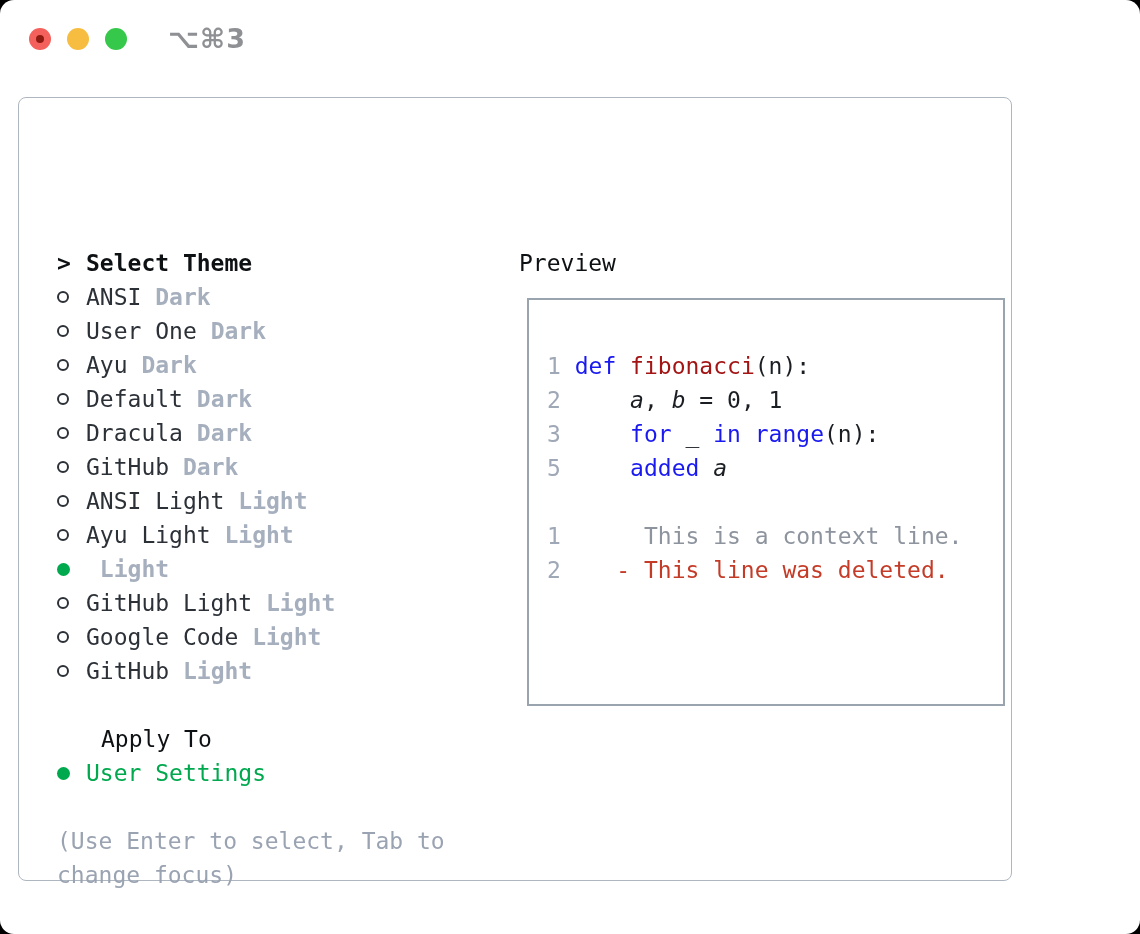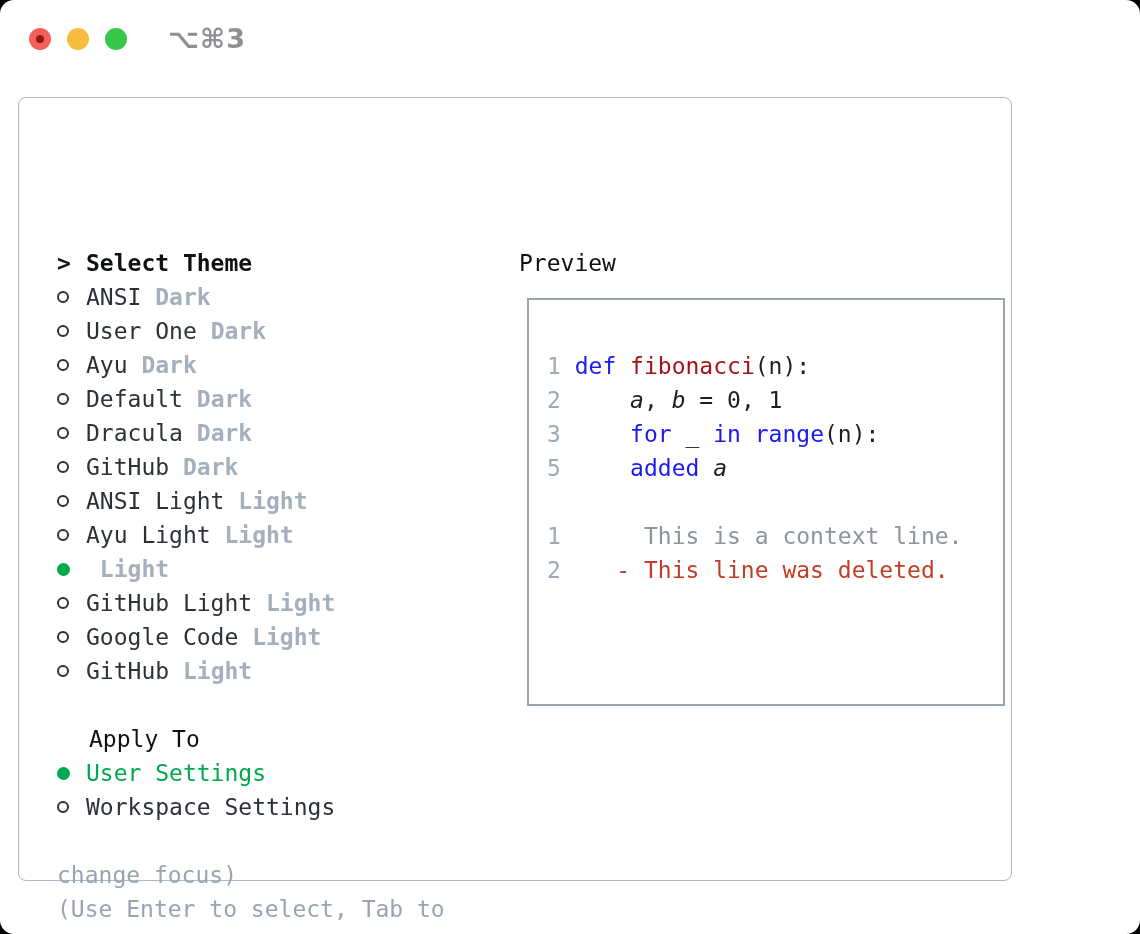--- a/index.html
+++ b/index.html
@@ -45,21 +45,21 @@
   .prompt { font-weight: bold; color: var(--text-black); }
   .list-header { font-weight: bold; color: var(--text-black); }
   .ring {
     width: 12px; height: 12px; box-sizing: border-box;
     border: 2px solid var(--text-dark); border-radius: 50%;
   }
   .dot { width: 13px; height: 13px; border-radius: 50%; background: var(--green); }
   .opt-name { color: var(--text-dark); }
   .opt-tag  { color: var(--text-muted); margin-left: 1ch; font-weight: bold; }
   .row.selected .opt-name { color: var(--green); }
-  .section-header { color: var(--text-black); margin-left: 32px; }
+  .section-header { color: var(--text-black); margin-left: 44px; }
   .footer-line { color: var(--text-footer); }
   
   .preview-header {
     position: absolute; left: 500px; top: 148px; height: 34px; line-height: 34px;
     font-size: 23px; font-weight: normal; color: var(--text-black);
   }
   .preview-box {
     position: absolute; left: 508px; top: 200px;
     width: 478px; height: 408px;
     border: 2px solid var(--preview-border);
@@ -164,31 +164,26 @@
       <div class="row">
         <span class="section-header">Apply To</span>
       </div>
 
       <div id="apply-list">
           <div class="row selected">
     <span class="marker"><span class="dot"></span></span>
     <span class="opt-name">User Settings</span>
     
   </div>
-          <div class="row">
-    <span class="marker"><span class="ring"></span></span>
-    <span class="opt-name">Workspace Settings</span>
-    
-  </div>
         </div>
 
       <div class="row"></div>
 
+      <div class="row footer-line">(Use Enter to select, Tab to</div>
       <div class="row footer-line">change focus)</div>
-      <div class="row footer-line">(Use Enter to select, Tab to</div>
     </div>
 
     <div class="preview-header">Preview</div>
 
     <div class="preview-box" id="preview-box">
         <div class="code-line"><span class="seg-num">1 </span><span class="seg-kw">def</span><span class="seg-plain"> </span><span class="seg-fn">fibonacci</span><span class="seg-plain">(n):</span></div>
         <div class="code-line"><span class="seg-num">2 </span><span class="seg-plain">    </span><span class="seg-var">a</span><span class="seg-plain">, </span><span class="seg-var">b</span><span class="seg-plain"> = 0, 1</span></div>
         <div class="code-line"><span class="seg-num">3 </span><span class="seg-plain">    </span><span class="seg-kw">for</span><span class="seg-plain"> _ </span><span class="seg-kw">in</span><span class="seg-plain"> </span><span class="seg-kw">range</span><span class="seg-plain">(n):</span></div>
         <div class="code-line"><span class="seg-num">5 </span><span class="seg-plain">    </span><span class="seg-kw">added</span><span class="seg-plain"> </span><span class="seg-var">a</span></div>
         <div class="code-line"></div>

